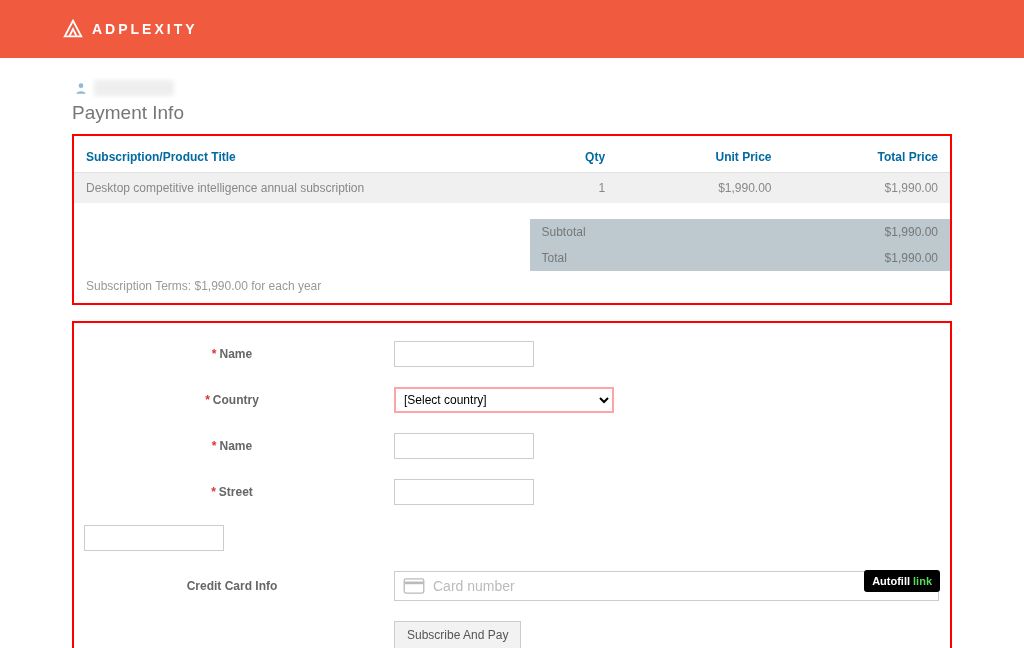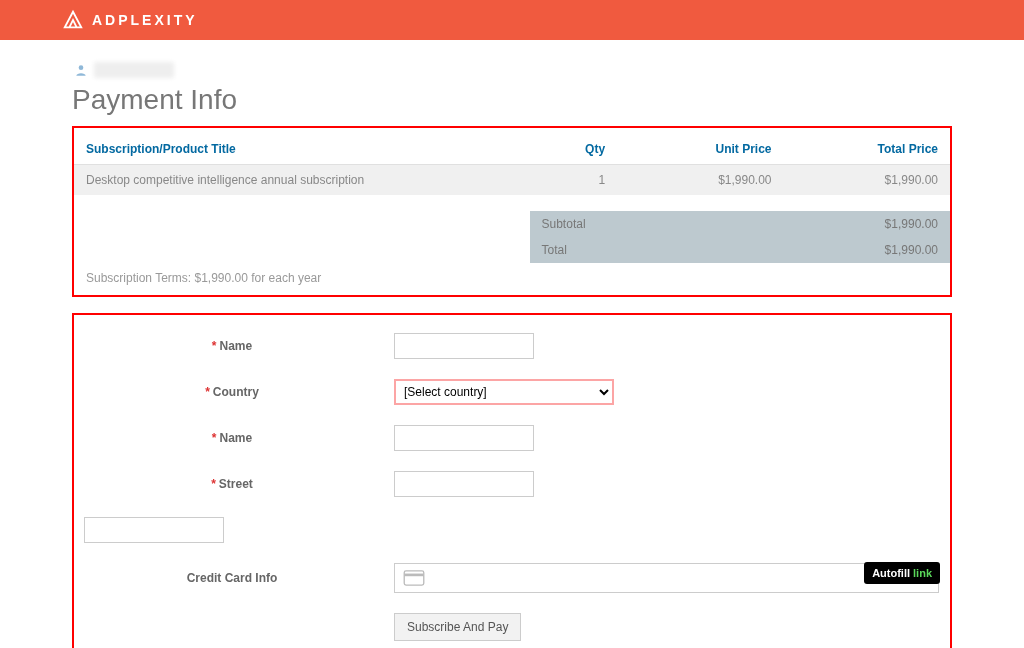--- a/index.html
+++ b/index.html
@@ -1,28 +1,28 @@
 <!DOCTYPE html>
 <html><head>
 <meta charset="utf-8">
 <style>
 * { box-sizing: border-box; margin: 0; padding: 0; }
 body { font-family: "Segoe UI", Arial, sans-serif; font-size: 13px; color: #555; width: 1024px; background: #fff; }
 
-.header-bar { background: #f05a3f; height: 40px; display: flex; align-items: center; padding-left: 62px; }
+.header-bar { background: #f05a3f; height: 58px; display: flex; align-items: center; padding-left: 62px; }
 .logo { display: flex; align-items: center; color: #fff; font-weight: 600; letter-spacing: 3px; font-size: 14px; }
 .logo svg { margin-right: 8px; }
 
 .content { padding: 10px 72px 0 72px; }
 
 .user-row { display: flex; align-items: center; margin: 12px 0 6px 2px; }
 .user-row svg { margin-right: 6px; }
 .user-blur { width: 80px; height: 16px; background: #eee; filter: blur(2px); border-radius: 2px; }
 
-.page-title { font-size: 28px; font-weight: 400; color: #777; margin: 6px 0 10px 0; }
+.page-title { font-size: 19px; font-weight: 400; color: #777; margin: 6px 0 10px 0; }
 
 .red-box { border: 2px solid #ff0000; }
 
 .table-wrap { padding: 6px 0 0 0; }
 .prod-table { width: 100%; border-collapse: collapse; font-size: 12px; }
 .prod-table th { text-align: left; color: #0369a1; font-weight: 700; padding: 8px 12px; border-bottom: 1px solid #e0e0e0; }
 .prod-table th.qty, .prod-table th.up, .prod-table th.tp { text-align: right; }
 .prod-table td { padding: 8px 12px; color: #999; }
 .row-gray { background: #f0f0f0; }
 .row-gray td { color: #888; }
@@ -141,20 +141,21 @@
       <input class="finput" type="text" style="">
     </div>
 
     <div class="frow cc-row">
       <div class="flabel">Credit Card Info</div>
       <div class="cc-box">
         <svg width="22" height="16" viewBox="0 0 24 18">
             <rect x="1" y="1" width="22" height="16" rx="2" fill="none" stroke="#bbb" stroke-width="1.5"></rect>
             <rect x="1" y="4" width="22" height="3" fill="#bbb"></rect>
           </svg>
+        <input class="cc-input" type="text" placeholder="Card number" style="">
       </div>
       <div class="autofill">
         <span>Autofill</span><span class="lk">link</span>
       </div>
     </div>
 
     <button class="submit-btn">Subscribe And Pay</button>
 
     
     

